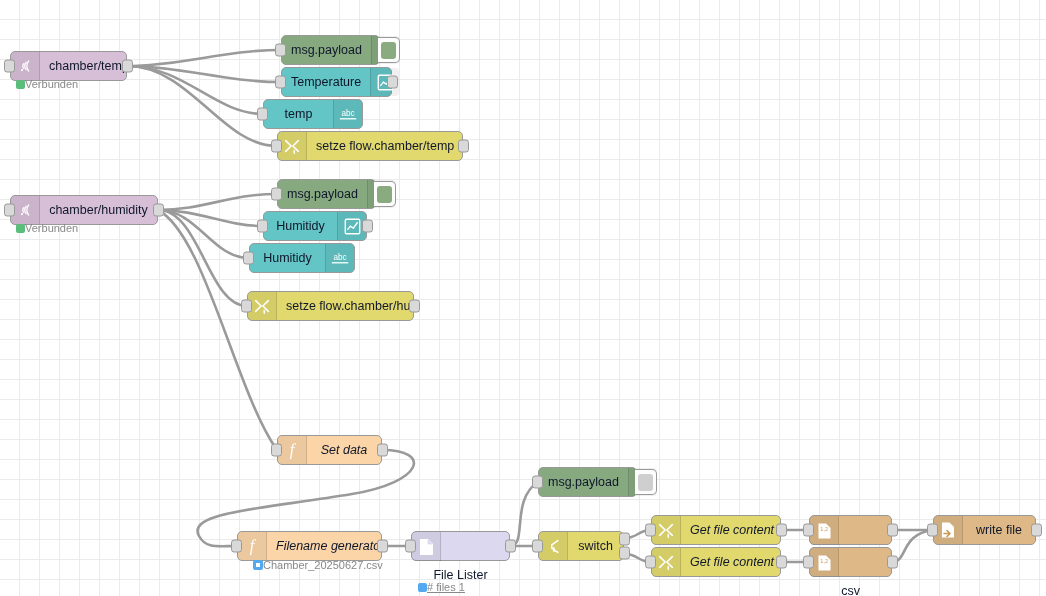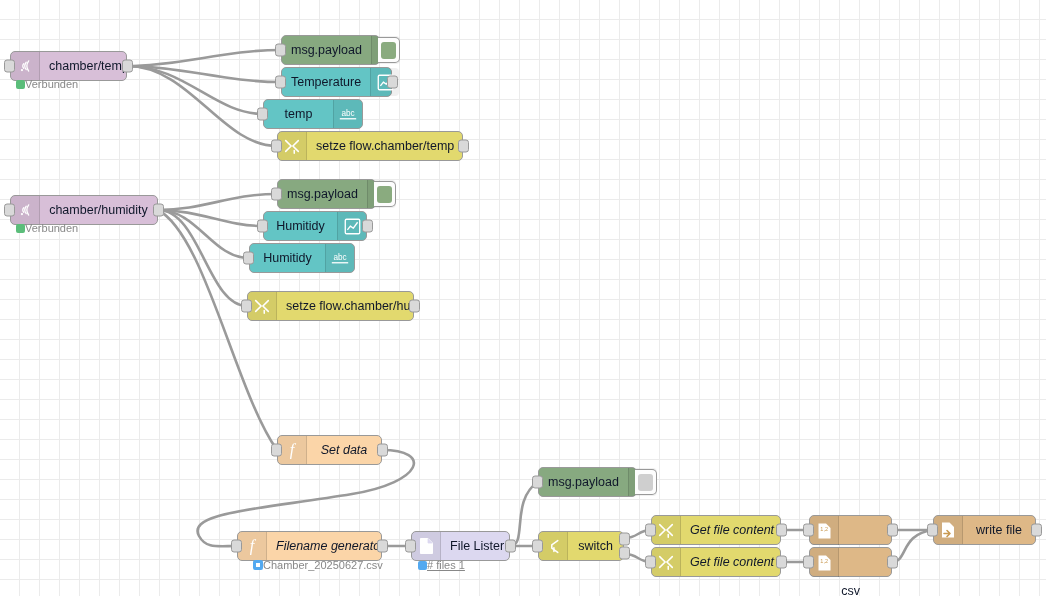--- a/index.html
+++ b/index.html
@@ -88,21 +88,21 @@
   .port.out.p1 { top: 25%; }
   .port.out.p2 { top: 75%; }
 
   
   .n-mqtt   { background: #d8bfd8; }
   .n-debug  { background: #87a980; }
   .n-ui     { background: #63c5c5; }
   .n-change { background: #e2d96e; }
   .n-switch { background: #e2d96e; }
   .n-func   { background: #fbd5a8; }
-  .n-file   { background: #dcd8f0; }
+  .n-file   { background: #dcd8f0; flex-direction: column; }
   .n-csv    { background: #deb887; flex-direction: column; }
   .n-write  { background: #deb887; }
 
   .node.italic .label { font-style: italic; }
 
   
   .status {
     position: absolute;
     display: flex;
     align-items: center;
@@ -372,21 +372,21 @@
     <span class="port in"></span>
     <span class="icon-box left">
       <svg class="glyph" width="15" height="18" viewBox="0 0 15 18">
         <path d="M1.5 1.5 H9 L13.5 6 V16.5 H1.5 Z" fill="#ffffff" stroke="#ffffff" stroke-width="1" stroke-linejoin="round"></path>
         <path d="M9 1.5 V6 H13.5" fill="#dcd8f0" stroke="#dcd8f0" stroke-width="0.8"></path>
       </svg>
     </span>
     <span class="label">File Lister</span>
     <span class="port out"></span>
   </div>
-  <div class="status" style="left:418px; top:559px;text-decoration:underline;">
+  <div class="status" style="left:418px; top:581px;text-decoration:underline;">
     <span class="dot blue"></span>
     <span># files 1</span>
   </div>
 
   <div class="node n-debug" style="left:538px; top:467px; width:99px;">
     <span class="port in"></span>
     <span class="label">msg.payload</span>
     <span class="icon-box right">
       <svg class="glyph" width="14" height="16" viewBox="0 0 14 16">
         <g fill="#ffffff">

